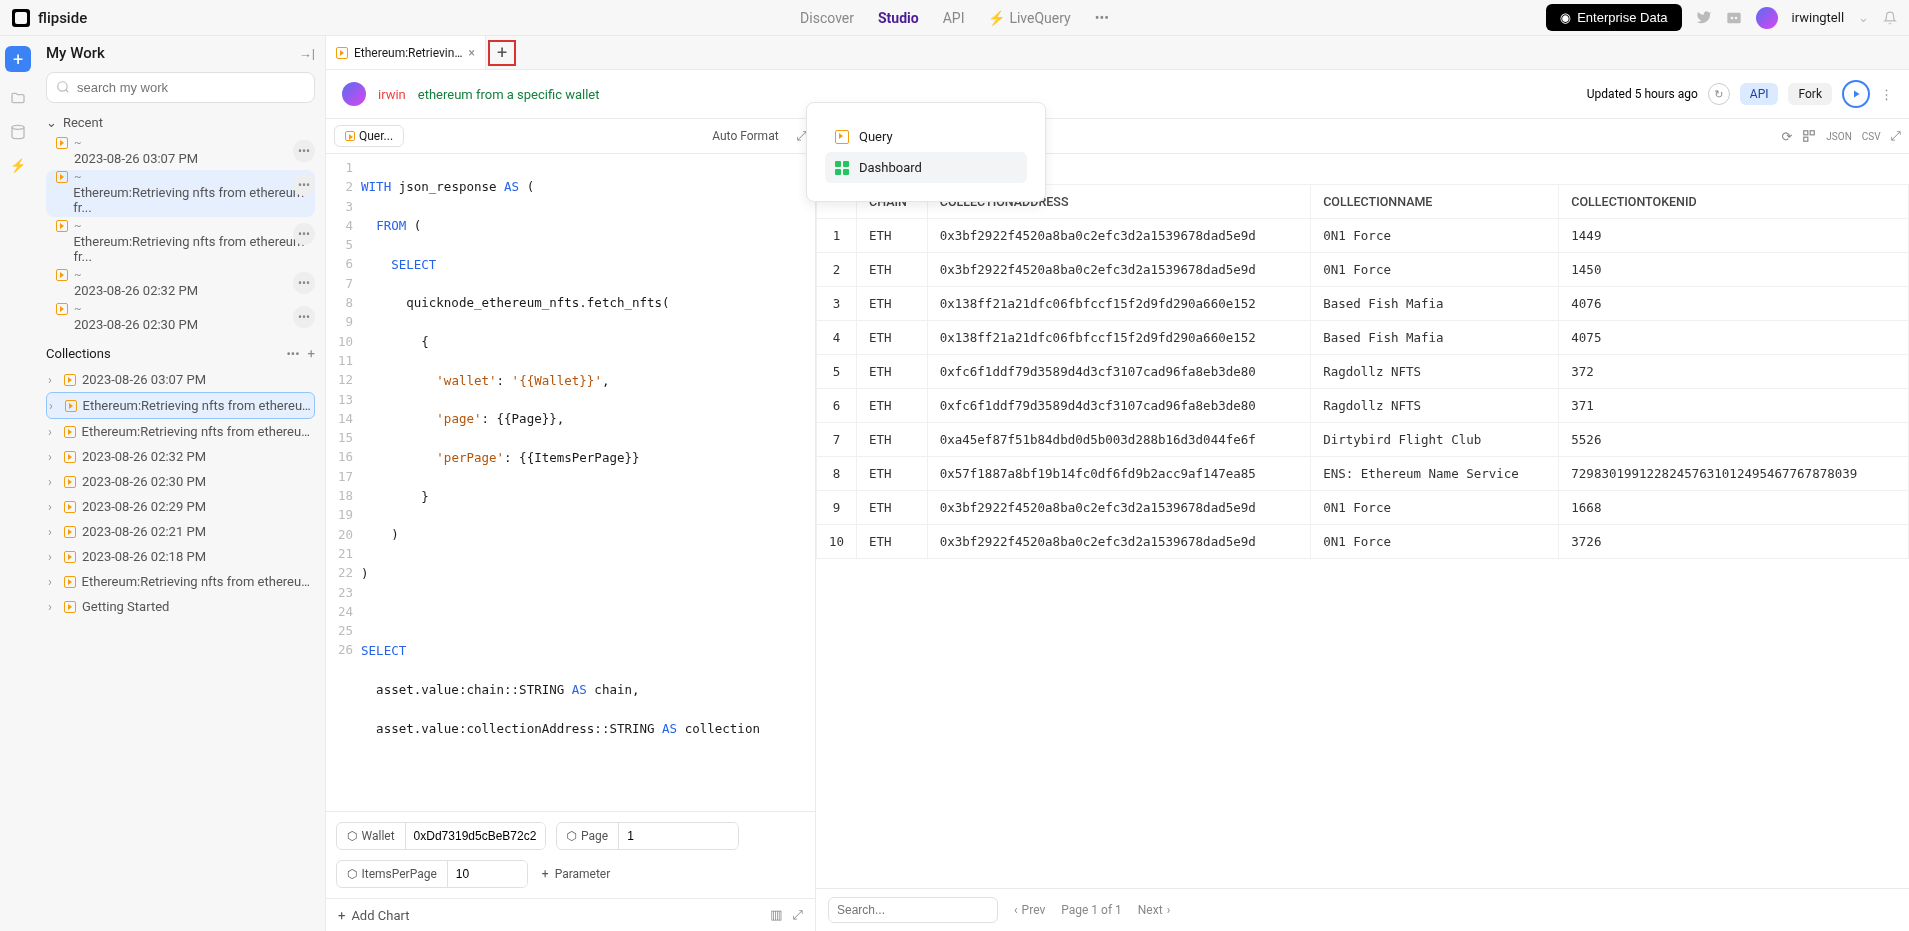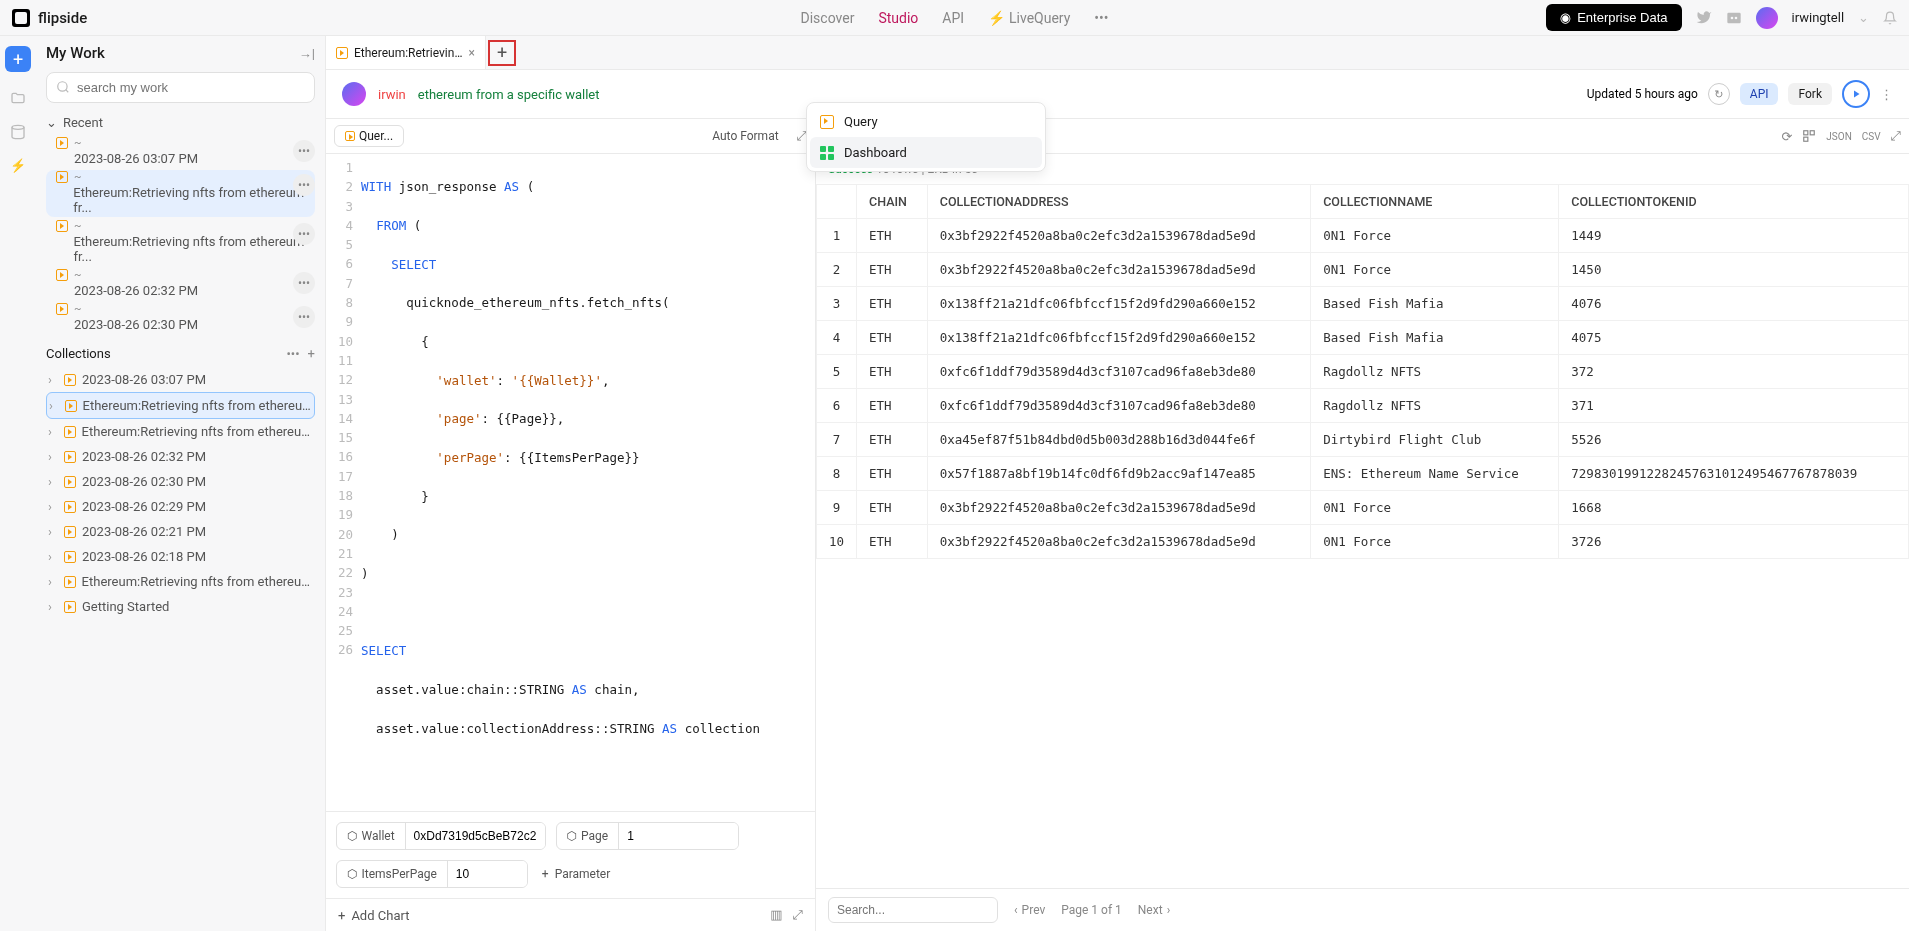--- a/index.html
+++ b/index.html
@@ -3,21 +3,21 @@
 <meta charset="utf-8">
 <style>
 * { box-sizing: border-box; margin: 0; padding: 0; }
 body { font-family: -apple-system, BlinkMacSystemFont, "Segoe UI", Roboto, sans-serif; font-size: 13px; color: #1a1a1a; background: #f7f7f8; overflow: hidden; height: 931px; width: 1909px; }
 .topbar { height: 36px; background: #f7f7f8; display: flex; align-items: center; padding: 0 12px; border-bottom: 1px solid #eaeaea; }
 .logo { display: flex; align-items: center; gap: 8px; font-weight: 500; font-size: 15px; }
 .logo-icon { width: 18px; height: 18px; background: #000; border-radius: 3px; position: relative; }
 .logo-icon::after { content: ""; position: absolute; width: 12px; height: 12px; background: #f7f7f8; border-radius: 2px; top: 3px; left: 3px; }
 .nav-center { display: flex; gap: 24px; position: absolute; left: 50%; transform: translateX(-50%); }
 .nav-link { color: #888; cursor: pointer; font-size: 14px; }
-.nav-link.active { color: #be185d; font-weight: 400; }
+.nav-link.active { color: #4c1d95; font-weight: 700; }
 .nav-right { margin-left: auto; display: flex; align-items: center; gap: 14px; }
 .btn-black { background: #000; color: #fff; border: none; padding: 6px 14px; border-radius: 6px; display: flex; align-items: center; gap: 6px; font-size: 13px; }
 .avatar { width: 22px; height: 22px; border-radius: 50%; background: linear-gradient(135deg, #5b6cf0, #d946ef); }
 .icon-gray { color: #bbb; cursor: pointer; }
 .layout { display: flex; height: calc(931px - 36px); }
 .iconrail { width: 36px; background: #f7f7f8; display: flex; flex-direction: column; align-items: center; padding-top: 10px; gap: 18px; }
 .add-btn { width: 26px; height: 26px; background: #3b82f6; border-radius: 6px; color: #fff; display: flex; align-items: center; justify-content: center; font-size: 18px; cursor:pointer; }
 .rail-icon { color: #bbb; cursor:pointer; }
 .sidebar { width: 290px; background: #f7f7f8; padding: 8px 10px; border-right: 1px solid #eaeaea; }
 .side-header { display: flex; align-items: center; justify-content: space-between; margin-bottom: 10px; }
@@ -39,21 +39,21 @@
 .coll-item .chev { color:#999; width:10px;}
 .coll-item.selected { background: #e5effe; border:1px solid #93c5fd;}
 .coll-item .label { white-space: nowrap; overflow: hidden; text-overflow: ellipsis; }
 .main { flex: 1; display: flex; flex-direction: column; background: #fff; position: relative;}
 .tabbar { height: 34px; display: flex; align-items: center; background: #f7f7f8; border-bottom: 1px solid #eaeaea; }
 .tab { display: flex; align-items: center; gap: 6px; padding: 0 10px; height: 100%; background: #fff; border-right: 1px solid #eaeaea; font-size: 12px; max-width: 160px;}
 .tab .label { white-space: nowrap; overflow: hidden; text-overflow: ellipsis; }
 .tab .close { color:#888; cursor:pointer; }
 .newtab-btn { width: 28px; height: 26px; display: flex; align-items: center; justify-content: center; font-size: 18px; color: #555; cursor: pointer; margin-left:2px;}
 .newtab-highlight { border: 2px solid #d63333; }
-.dropdown { position: absolute; top: 66px; left: 480px; width: 240px; background: #fff; border: 1px solid #e5e5e5; border-radius: 8px; box-shadow: 0 4px 12px rgba(0,0,0,0.08); padding: 3px; z-index:10;}
+.dropdown { position: absolute; top: 66px; left: 480px; width: 240px; background: #fff; border: 1px solid #e5e5e5; border-radius: 8px; box-shadow: 0 4px 12px rgba(0,0,0,0.08); padding: 18px; z-index:10;}
 .dropdown-item { display: flex; align-items: center; gap: 10px; padding: 8px 10px; border-radius: 6px; font-size: 13px; cursor:pointer;}
 .dropdown-item.hover { background: #f3f4f6; }
 .dd-icon-q { width:14px; height:14px; border:1.5px solid #f59e0b; border-radius:2px; position:relative;}
 .dd-icon-q::after{content:"";position:absolute;width:0;height:0;border-left:4px solid #f59e0b;border-top:3px solid transparent;border-bottom:3px solid transparent;top:2px;left:3px;}
 .dd-icon-d { width:14px; height:14px; display:grid; grid-template-columns:1fr 1fr; grid-template-rows:1fr 1fr; gap:2px;}
 .dd-icon-d span{background:#22c55e; border-radius:1px;}
 .titlebar { display: flex; align-items: center; padding: 10px 16px; gap: 12px; border-bottom:1px solid #eaeaea;}
 .user-av { width: 24px; height: 24px; border-radius: 50%; background: linear-gradient(135deg, #5b6cf0, #d946ef); }
 .titlebar .info { color:#ef4444; }
 .titlebar .meta { font-size:12px; color:#000000; white-space:nowrap;}

